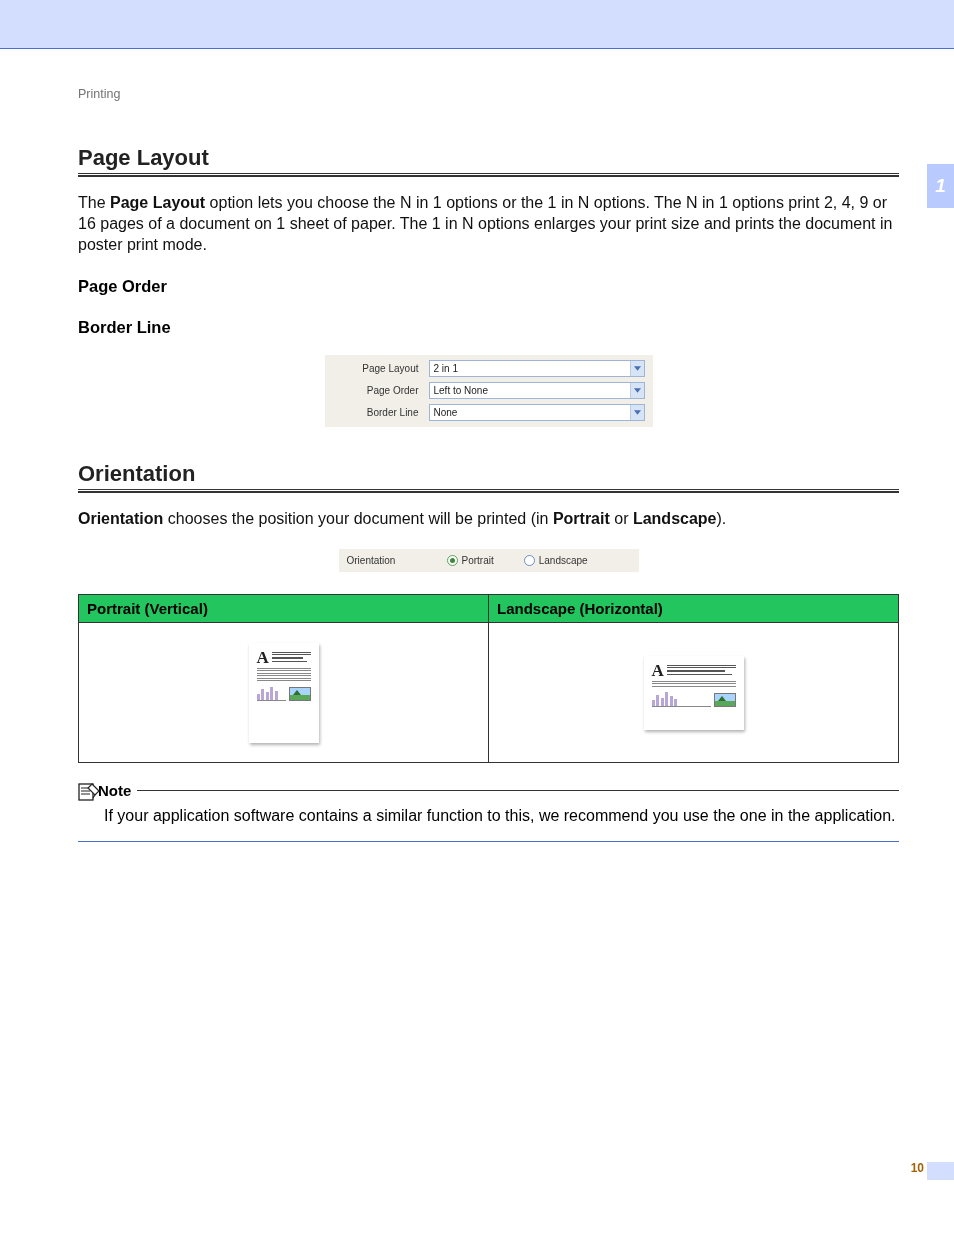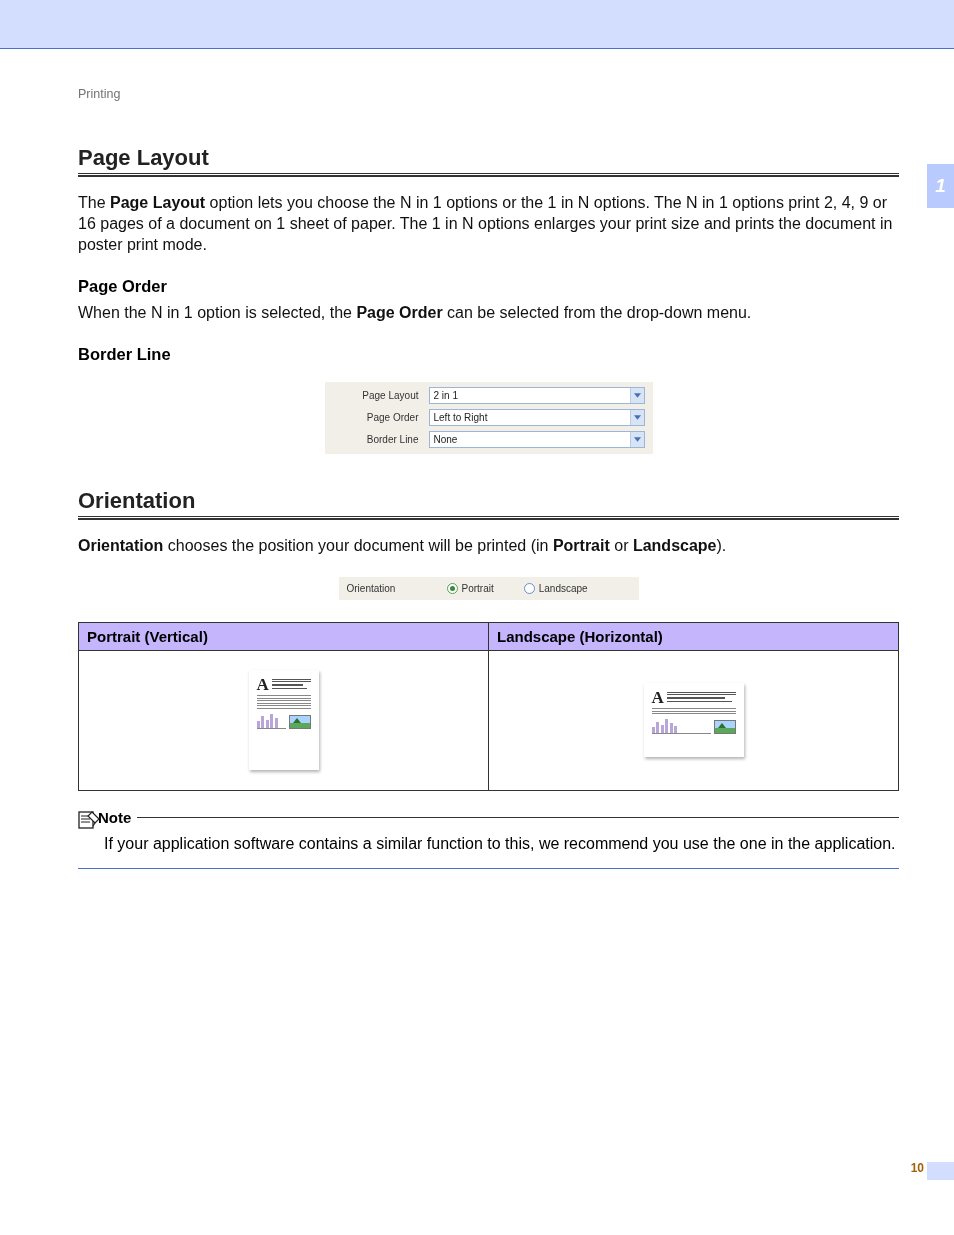--- a/index.html
+++ b/index.html
@@ -177,21 +177,21 @@
     background: #3a8a3a;
   }
 
   
   table.orient {
     width: 100%;
     border-collapse: collapse;
     margin-top: 4px;
   }
   table.orient th {
-    background: #c4b5fd;
+    background: #22c55e;
     border: 1px solid #333;
     text-align: left;
     padding: 5px 8px;
     font-size: 15px;
     font-weight: bold;
     width: 50%;
   }
   table.orient td {
     border: 1px solid #333;
     height: 140px;
@@ -289,42 +289,39 @@
   <div class="breadcrumb">Printing</div>
 
   <h1 class="section-title">Page Layout</h1>
   <div class="section-underline"></div>
 
   <p class="body">
     <span>The </span><span class="b">Page Layout</span><span> option lets you choose the N in 1 options or the 1 in N options. The N in 1 options print 2, 4, 9 or 16 pages of a document on 1 sheet of paper. The 1 in N options enlarges your print size and prints the document in poster print mode.</span>
   </p>
 
   <h2 class="subheading">Page Order</h2>
-  <p class="body">
-    <span>When the N in 1 option is selected, the </span><span class="b">Page Order</span><span> can be selected from the drop-down menu.</span>
-  </p>
 
   <h2 class="subheading">Border Line</h2>
 
   <div class="dropdown-panel">
     <div class="dp-row">
       <div class="dp-label">Page Layout</div>
       <div class="dp-select">
         <span class="val">2 in 1</span>
         <span class="arrow">
             <svg viewBox="0 0 8 5">
               <path d="M0 0 L8 0 L4 5 Z" fill="#4a6fb5"></path>
             </svg>
           </span>
       </div>
     </div>
     <div class="dp-row">
       <div class="dp-label">Page Order</div>
       <div class="dp-select">
-        <span class="val">Left to Right</span>
+        <span class="val">Left to None</span>
         <span class="arrow">
             <svg viewBox="0 0 8 5">
               <path d="M0 0 L8 0 L4 5 Z" fill="#4a6fb5"></path>
             </svg>
           </span>
       </div>
     </div>
     <div class="dp-row">
       <div class="dp-label">Border Line</div>
       <div class="dp-select">

